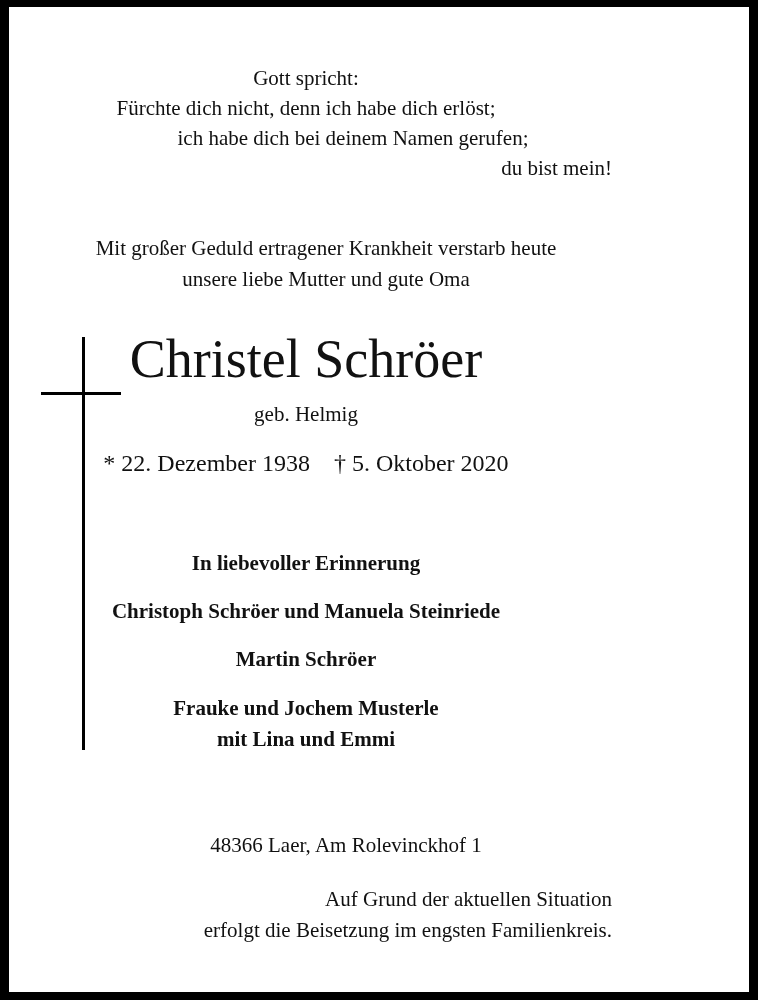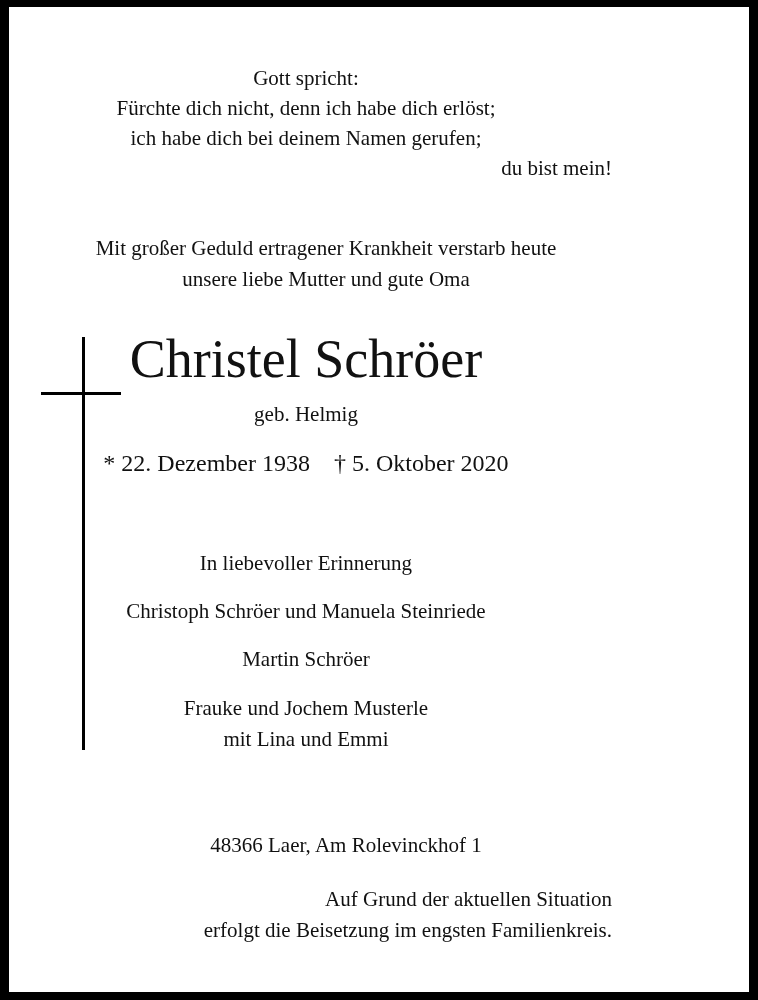--- a/index.html
+++ b/index.html
@@ -14,37 +14,37 @@
   .t {
     position: absolute; left: 0; width: 612px; text-align: center;
     font-family: "Liberation Serif", "DejaVu Serif", serif;
     color: #111; white-space: nowrap;
   }
   .verse { font-size: 21px; line-height: 29px; }
   .intro { font-size: 21px; line-height: 30px; padding-left: 20px; }
   .name  { font-size: 54px; line-height: 60px; letter-spacing: 0px; }
   .maiden{ font-size: 21px; line-height: 26px; }
   .dates { font-size: 24px; line-height: 26px; }
-  .bold  { font-size: 21px; line-height: 30px; font-weight: normal; }
+  .bold  { font-size: 21px; line-height: 30px; font-weight: bold; }
   .addr  { font-size: 21px; line-height: 26px; padding-left: 40px; }
   .note  { font-size: 21px; line-height: 31px; text-align: right; }
   .cross-v { position: absolute; left: 82px; top: 337px; width: 3px; height: 413px; background: #000; }
   .cross-h { position: absolute; left: 41px; top: 392px; width: 80px; height: 3px; background: #000; }
 </style>
 </head>
 <body>
 
 <div class="frame"></div>
 
 <div class="cross-v"></div>
 <div class="cross-h"></div>
 
 <div class="t verse" style="top:64px;">Gott spricht:</div>
 <div class="t verse" style="top:94px;">Fürchte dich nicht, denn ich habe dich erlöst;</div>
-<div class="t verse" style="top:124px;">ich habe dich bei deinem Namen gerufen;</div>
+<div class="t verse" style="top:124px;padding-left:47px;">ich habe dich bei deinem Namen gerufen;</div>
 <div class="t verse" style="top:154px;text-align:right;">du bist mein!</div>
 
 <div class="t intro" style="top:233px;">Mit großer Geduld ertragener Krankheit verstarb heute</div>
 <div class="t intro" style="top:264px;">unsere liebe Mutter und gute Oma</div>
 
 <div class="t name" style="top:329px;">Christel Schröer</div>
 <div class="t maiden" style="top:401px;">geb. Helmig</div>
 
 <div class="t dates" style="top:450px;">
   <span>* 22. Dezember 1938</span>&nbsp;&nbsp;&nbsp;

